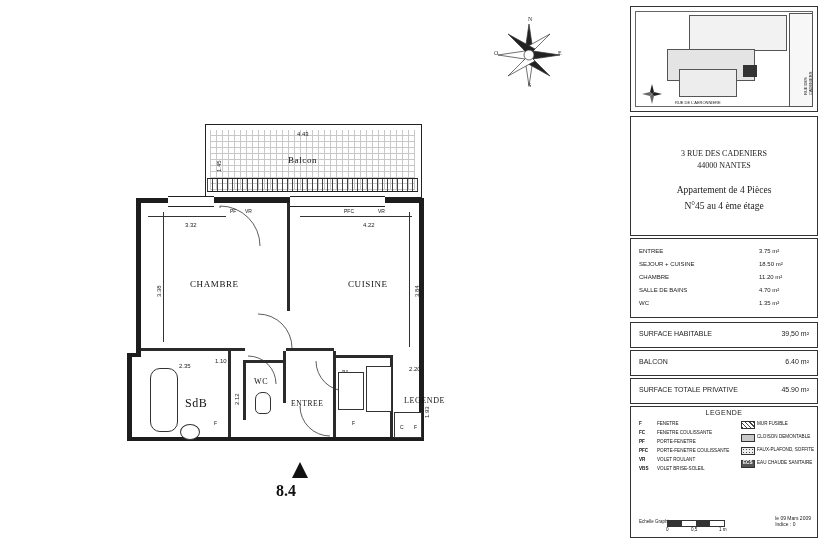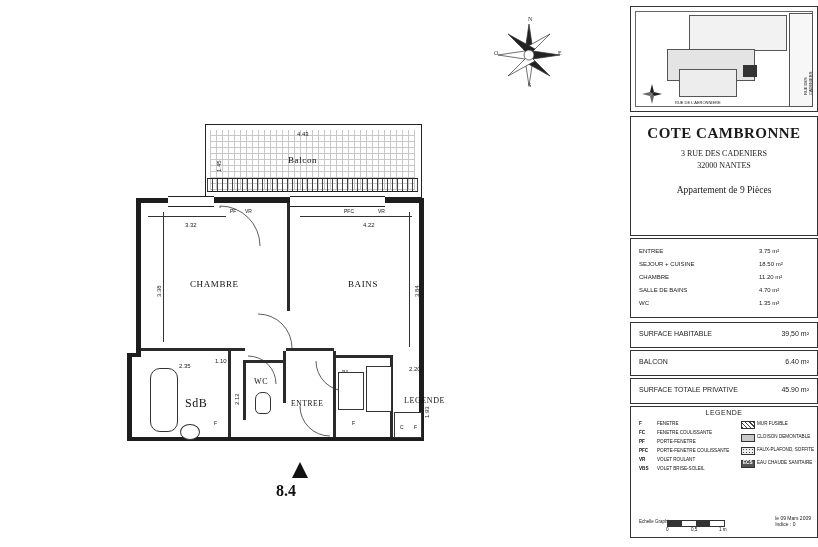--- a/index.html
+++ b/index.html
@@ -167,21 +167,21 @@
         <path d="M90,10 A40,40 0 0 1 130,50"></path>
         <line x1="90" y1="10" x2="90" y2="12"></line>
         <path d="M128,118 A34,34 0 0 1 162,152"></path>
         <path d="M118,160 A28,28 0 0 1 146,188"></path>
         <path d="M186,165 A30,30 0 0 0 216,195"></path>
         <path d="M200,240 A30,30 0 0 1 170,210"></path>
       </g>
     </svg>
 
     <div class="room-label" style="left:190px;top:279px;">CHAMBRE</div>
-    <div class="room-label" style="left:348px;top:279px;">BAINS</div>
+    <div class="room-label" style="left:348px;top:279px;">CUISINE</div>
     <div class="room-label" style="left:185px;top:396px;font-size:12px;">SdB</div>
     <div class="room-label" style="left:254px;top:377px;font-size:8px;">WC</div>
     <div class="room-label" style="left:291px;top:399px;font-size:7.5px;">ENTREE</div>
     <div class="room-label" style="left:404px;top:396px;font-size:8px;">LEGENDE</div>
     <div class="room-label" style="left:342px;top:369px;font-size:6px;">PL.</div>
 
     <div style="position:absolute;left:150px;top:368px;width:26px;height:62px;border:1px solid #333;border-radius:10px;background:#fff;"></div>
     <div style="position:absolute;left:180px;top:424px;width:18px;height:14px;border:1px solid #333;border-radius:50%;background:#fff;"></div>
     <div style="position:absolute;left:255px;top:392px;width:14px;height:20px;border:1px solid #333;border-radius:7px 7px 5px 5px;background:#fff;"></div>
     <div style="position:absolute;left:366px;top:366px;width:24px;height:44px;border:1px solid #333;background:#fff;"></div>
@@ -216,24 +216,24 @@
         <polygon points="11,1 13,9 11,11 9,9" fill="#222"></polygon>
         <polygon points="11,21 13,13 11,11 9,13" fill="#666"></polygon>
         <polygon points="21,11 13,13 11,11 13,9" fill="#222"></polygon>
         <polygon points="1,11 9,13 11,11 9,9" fill="#666"></polygon>
       </svg>
       <div class="mini-txt" style="left:44px;top:93px;">RUE DE L'AERONNIERE</div>
       <div class="mini-txt v" style="left:172px;top:88px;">RUE DES CADENIERS</div>
     </div>
 
     <div class="box title-block">
-      <div class="t-main">COTE CAMBRONNE</div>
       <div class="t-sub1">3 RUE DES CADENIERS</div>
-      <div class="t-sub2">32000 NANTES</div>
-      <div class="t-sub3">Appartement de 9 Pièces</div>
+      <div class="t-sub2">44000 NANTES</div>
+      <div class="t-sub3">Appartement de 4 Pièces</div>
+      <div class="t-sub4">N°45 au 4 ème étage</div>
     </div>
 
     <div class="box areas">
       <div class="arow" style="top:9px;">
         <span class="k">ENTREE</span>
         <span class="v">3.75 m²</span>
       </div>
       <div class="arow" style="top:22px;">
         <span class="k">SEJOUR + CUISINE</span>
         <span class="v">18.50 m²</span>

